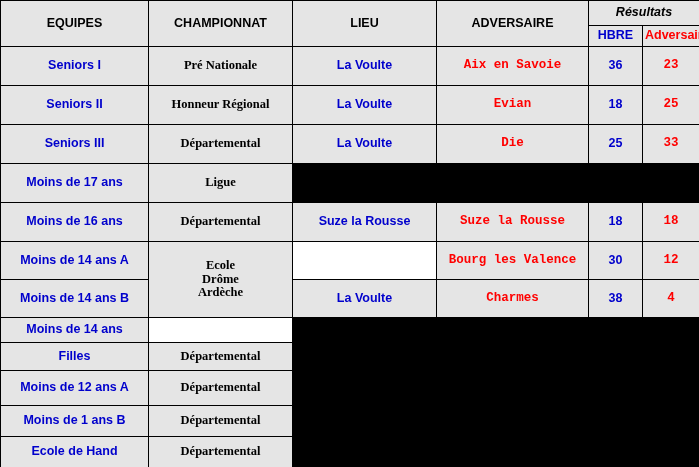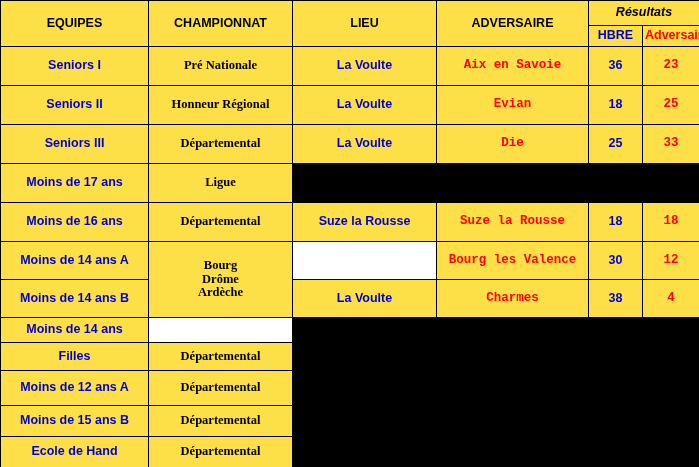--- a/index.html
+++ b/index.html
@@ -7,21 +7,21 @@
     padding: 0;
     background: #ffffff;
   }
   body {
     font-family: "Liberation Sans", sans-serif;
   }
   #sheet {
     position: relative;
     width: 699px;
     height: 467px;
-    background: #fde047;
+    background: #e5e5e5;
     overflow: hidden;
   }
   table.grid {
     border-collapse: collapse;
     table-layout: fixed;
     width: 699px;
     height: 467px;
   }
   table.grid td, table.grid th {
     border: 1px solid #000000;
@@ -132,21 +132,21 @@
         <td class="black">Départemental</td>
         <td class="blue">Suze la Rousse</td>
         <td class="red">Suze la Rousse</td>
         <td class="blue">18</td>
         <td class="red">18</td>
       </tr>
 
       <tr style="height:38px;">
         <td class="blue">Moins de 14 ans A</td>
         <td rowspan="2" class="black">
-          <div>Bourg</div>
+          <div>Ecole</div>
           <div>Drôme</div>
           <div>Ardèche</div>
         </td>
         <td class="empty-white"></td>
         <td class="red">Bourg les Valence</td>
         <td class="blue">30</td>
         <td class="red">12</td>
       </tr>
 
       <tr style="height:38px;">
@@ -167,21 +167,21 @@
         <td class="blue">Filles</td>
         <td class="black">Départemental</td>
       </tr>
 
       <tr style="height:35px;">
         <td class="blue">Moins de 12 ans A</td>
         <td class="black">Départemental</td>
       </tr>
 
       <tr style="height:31px;">
-        <td class="blue">Moins de 15 ans B</td>
+        <td class="blue">Moins de 1 ans B</td>
         <td class="black">Départemental</td>
       </tr>
 
       <tr style="height:31px;">
         <td class="blue">Ecole de Hand</td>
         <td class="black">Départemental</td>
       </tr>
     </tbody>
   </table>
 </div>

